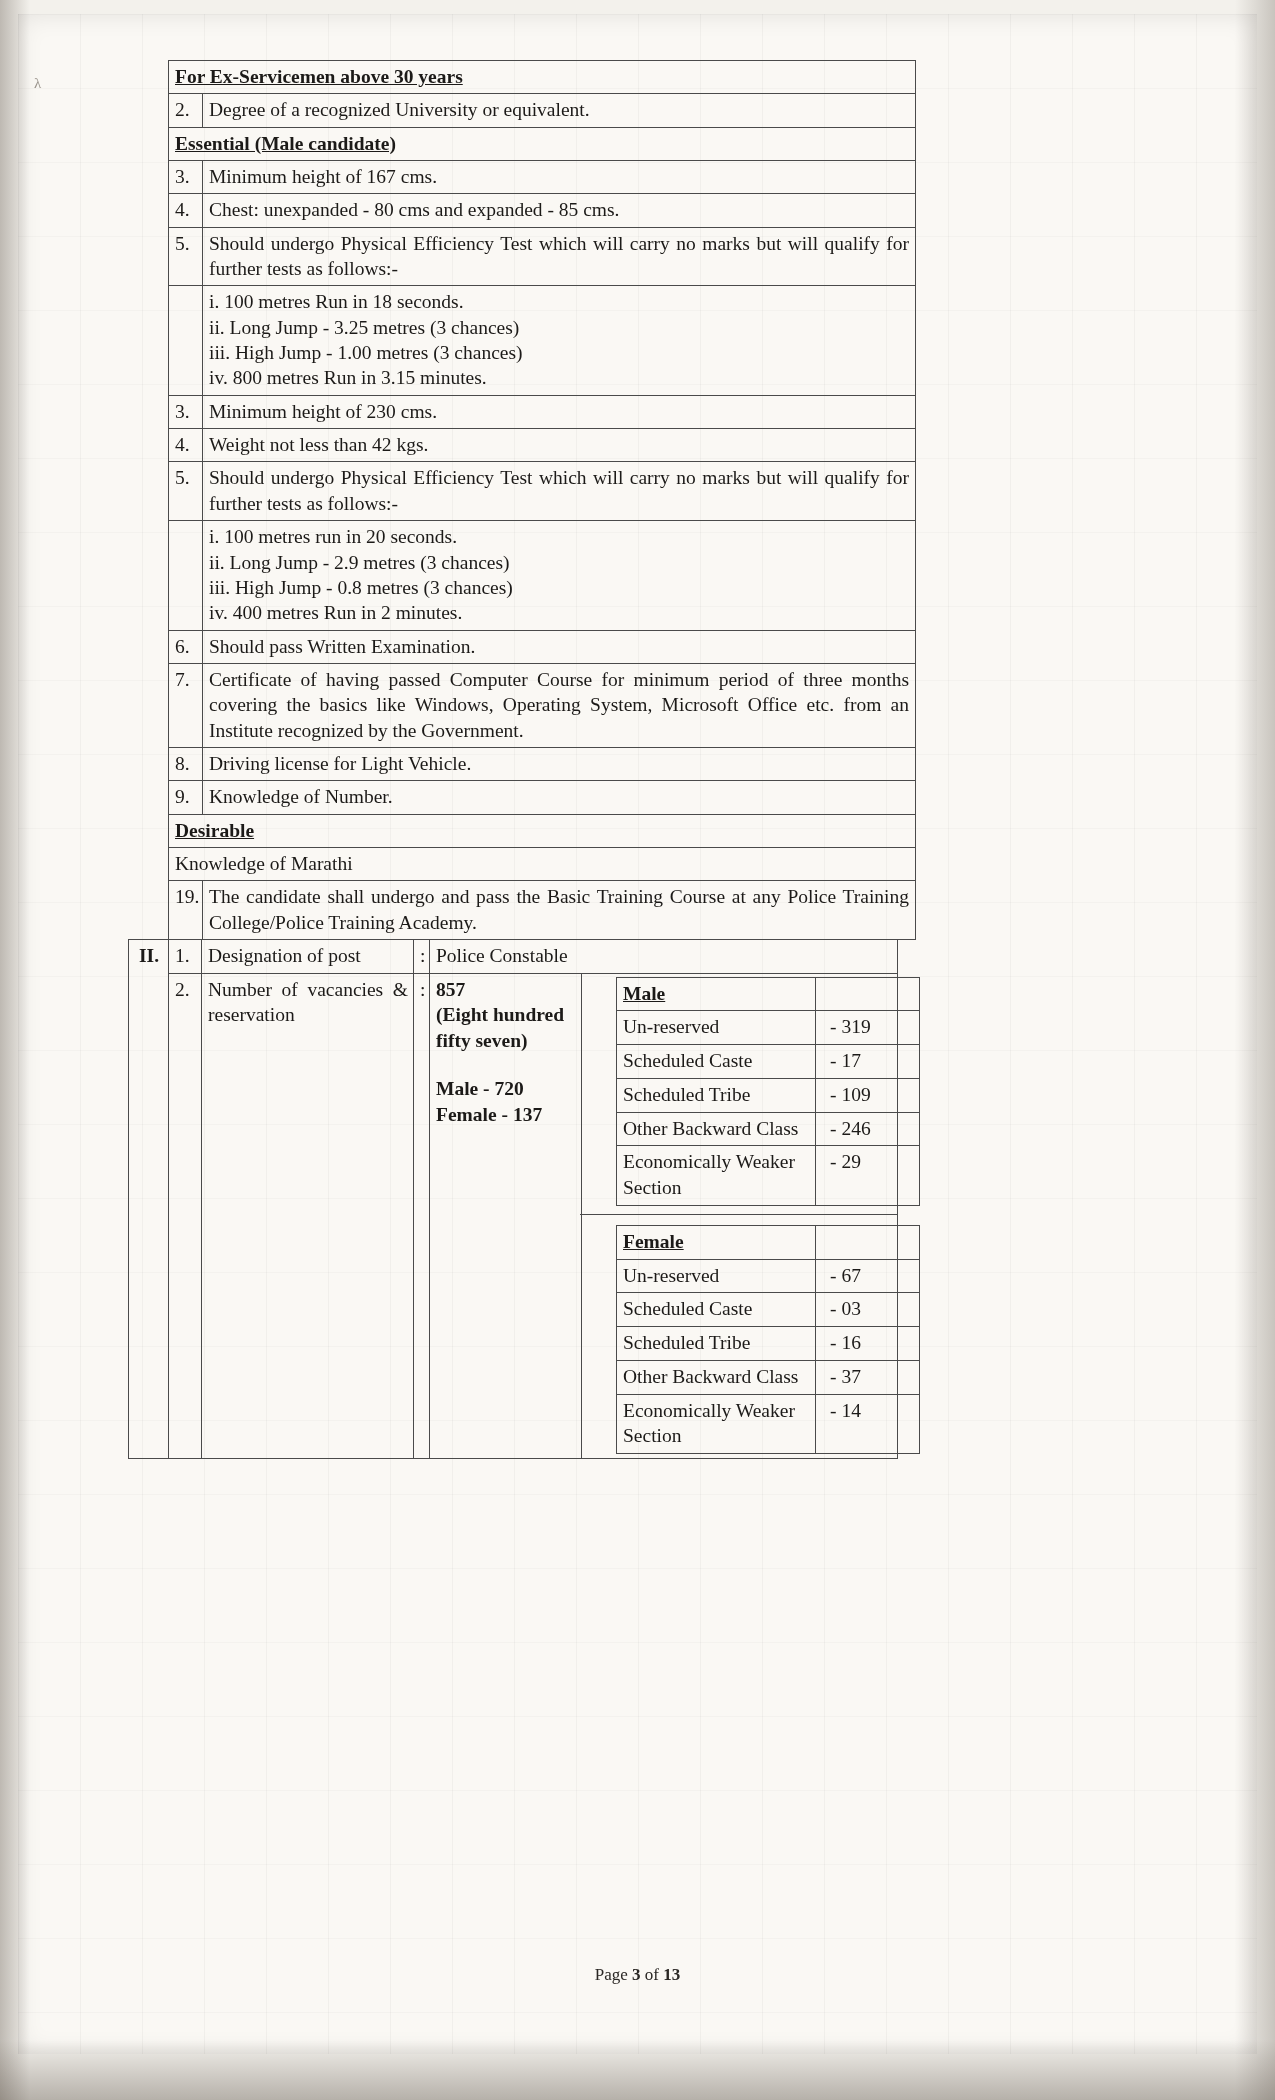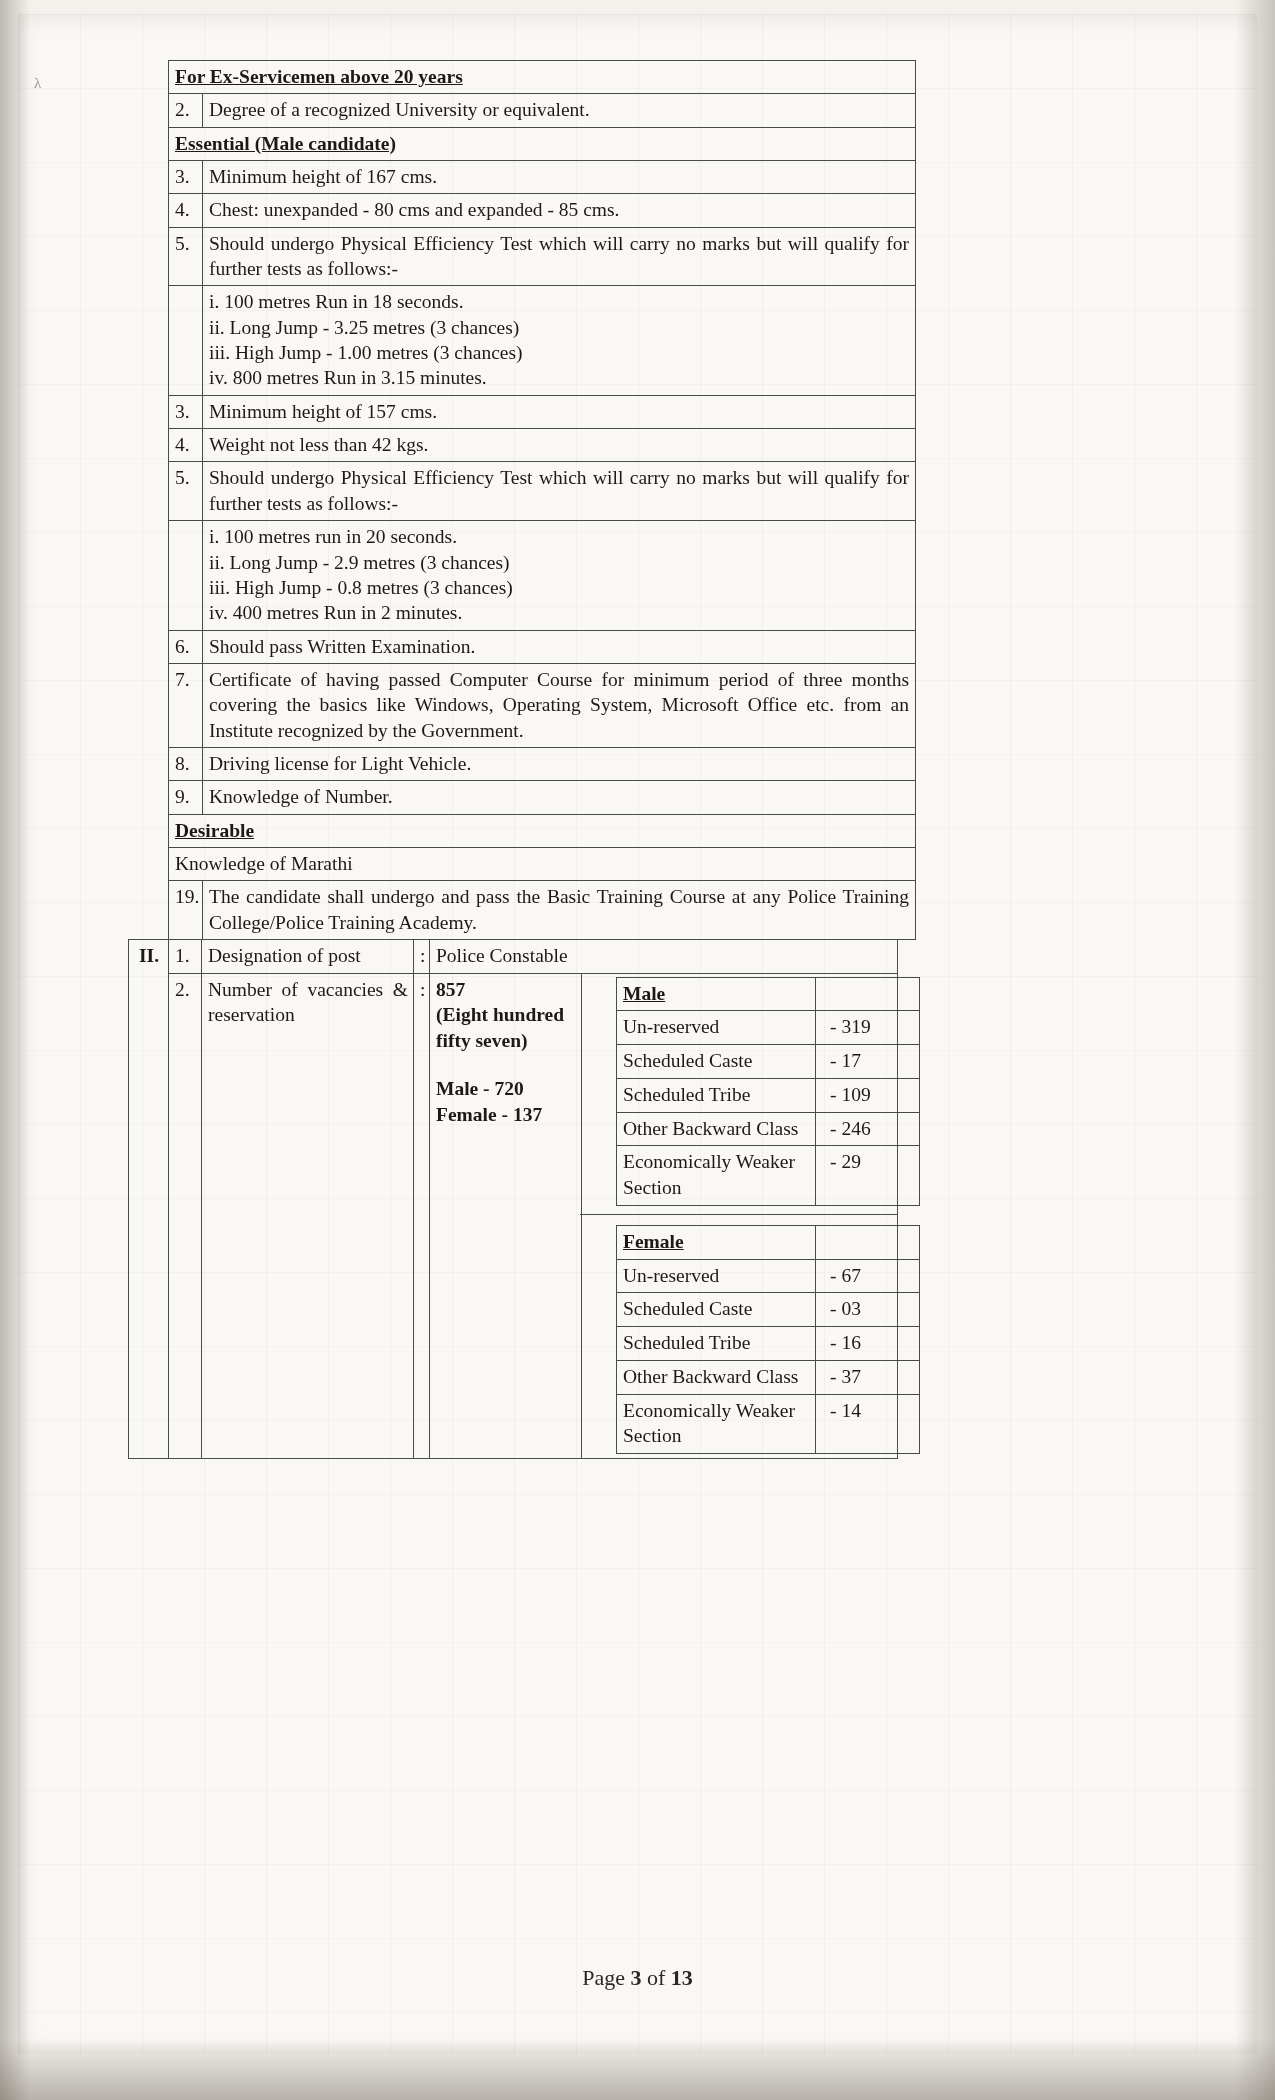--- a/index.html
+++ b/index.html
@@ -139,21 +139,21 @@
     white-space: nowrap;
   }
   td.nopad { padding: 4px 5px 6px 8px; }
 
   .footer {
     position: absolute;
     left: 0;
     top: 1965px;
     width: 1275px;
     text-align: center;
-    font-size: 22px;
+    font-size: 17px;
     color: #2a2724;
   }
   .footer b { font-weight: bold; }
 </style>
 </head>
 <body>
 
 <div class="scan-bg"></div>
 <div class="paper"></div>
 <div class="edge-shadow-left"></div>
@@ -165,21 +165,21 @@
 
   <table class="main">
     <colgroup>
         <col class="col-num">
         <col>
       </colgroup>
     <tbody>
 
       <tr>
         <td colspan="2" class="hdr">
-          <u>For Ex-Servicemen above 20 years</u>
+          <u>For Ex-Servicemen above 30 years</u>
         </td>
       </tr>
       <tr>
         <td>2.</td>
         <td>Degree of a recognized University or equivalent.</td>
       </tr>
 
       <tr>
         <td colspan="2" class="hdr">
           <u>Essential (Male candidate)</u>
@@ -202,21 +202,21 @@
         <td class="sub-list">
           <div>i. 100 metres Run in 18 seconds.</div>
           <div>ii. Long Jump - 3.25 metres (3 chances)</div>
           <div>iii. High Jump - 1.00 metres (3 chances)</div>
           <div>iv. 800 metres Run in 3.15 minutes.</div>
         </td>
       </tr>
 
       <tr>
         <td>3.</td>
-        <td>Minimum height of 157 cms.</td>
+        <td>Minimum height of 230 cms.</td>
       </tr>
       <tr>
         <td>4.</td>
         <td>Weight not less than 42 kgs.</td>
       </tr>
       <tr>
         <td>5.</td>
         <td class="just">Should undergo Physical Efficiency Test which will carry no marks but will qualify for further tests as follows:-</td>
       </tr>
       <tr>

